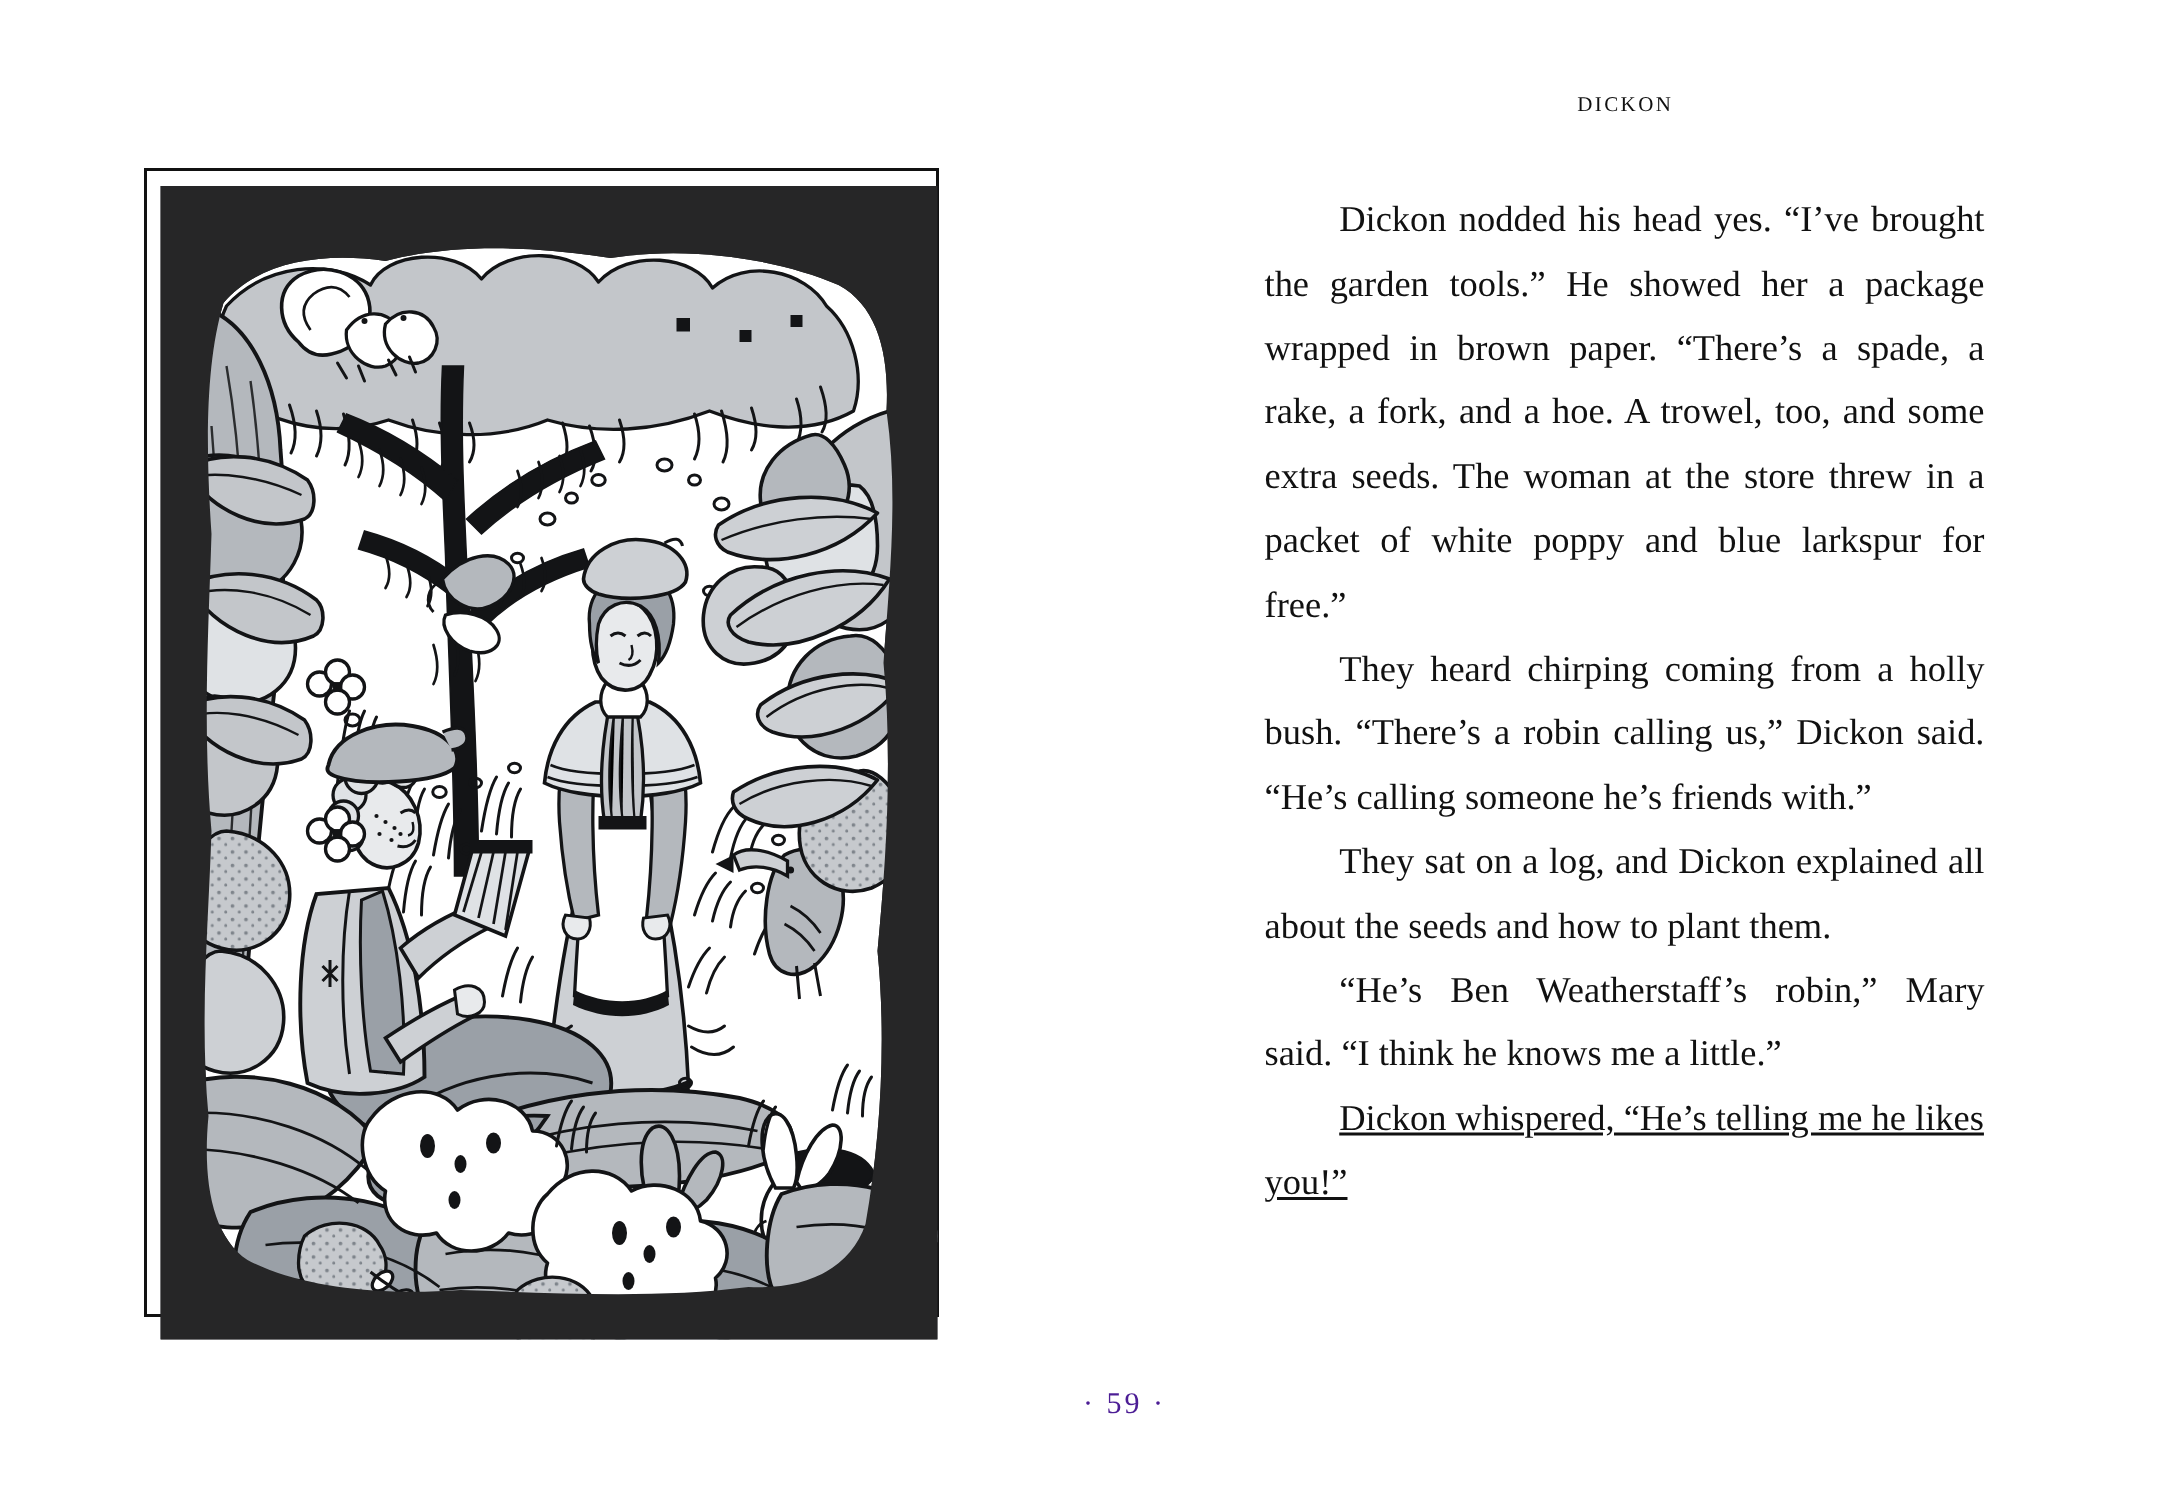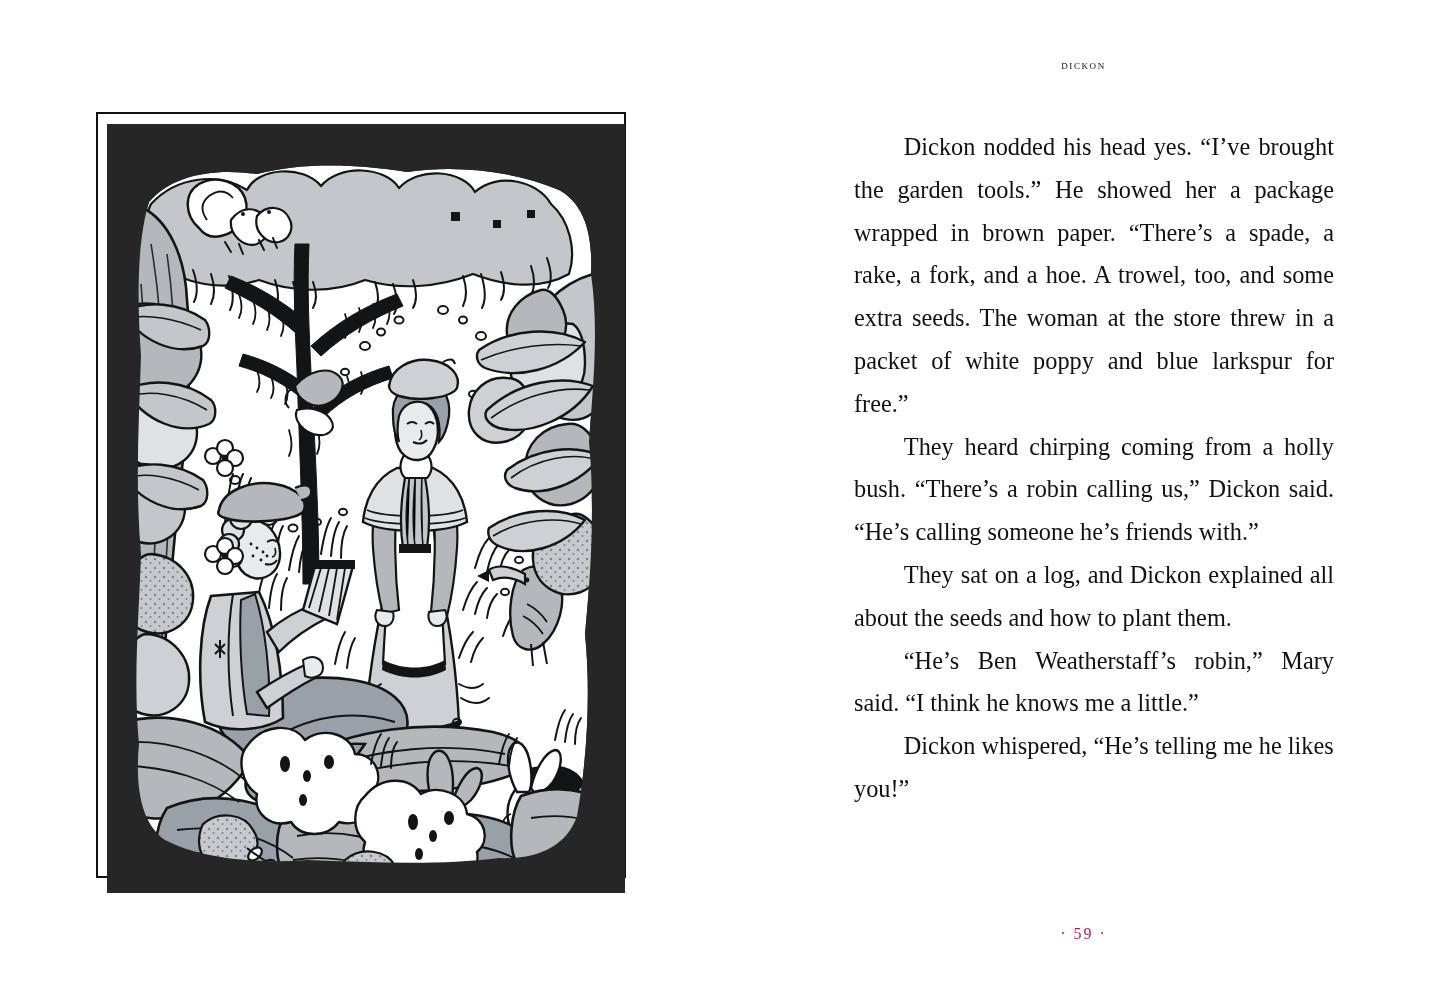--- a/index.html
+++ b/index.html
@@ -52,51 +52,51 @@
   .text-page {
     position: absolute;
     left: 722px; top: 0;
     width: 723px; height: 1008px;
   }
   .running-head {
     position: absolute;
     top: 57px;
     left: 0; right: 0;
     text-align: center;
-    font-size: 13px;
+    font-size: 20px;
     letter-spacing: 1.6px;
     font-variant: small-caps;
     text-transform: lowercase;
     color: #111111;
   }
   .textcol {
     position: absolute;
-    left: 132px;
+    left: 121px;
     top: 126px;
     width: 480px;
   }
   .textcol p {
     margin: 0;
     text-align: justify;
     text-indent: 2.05em;
     font-size: 24.3px;
     line-height: 42.8px;
     color: #111111;
     -webkit-hyphens: none;
     hyphens: none;
   }
-  .textcol p:last-child { text-align: left; }
+  .textcol p:last-child { text-align: left; text-decoration: underline; }
   .folio {
     position: absolute;
     top: 925px;
     left: 0; right: 0;
-    text-align: center;
-    font-size: 16px;
+    text-align: left;
+    font-size: 20px;
     letter-spacing: 2px;
-    color: #be185d;
+    color: #4c1d95;
   }
   
   .textcol p { text-align-last: left; }
 </style>
 </head>
 <body>
 
 <div class="spread">
 
   <div class="plate-area">

